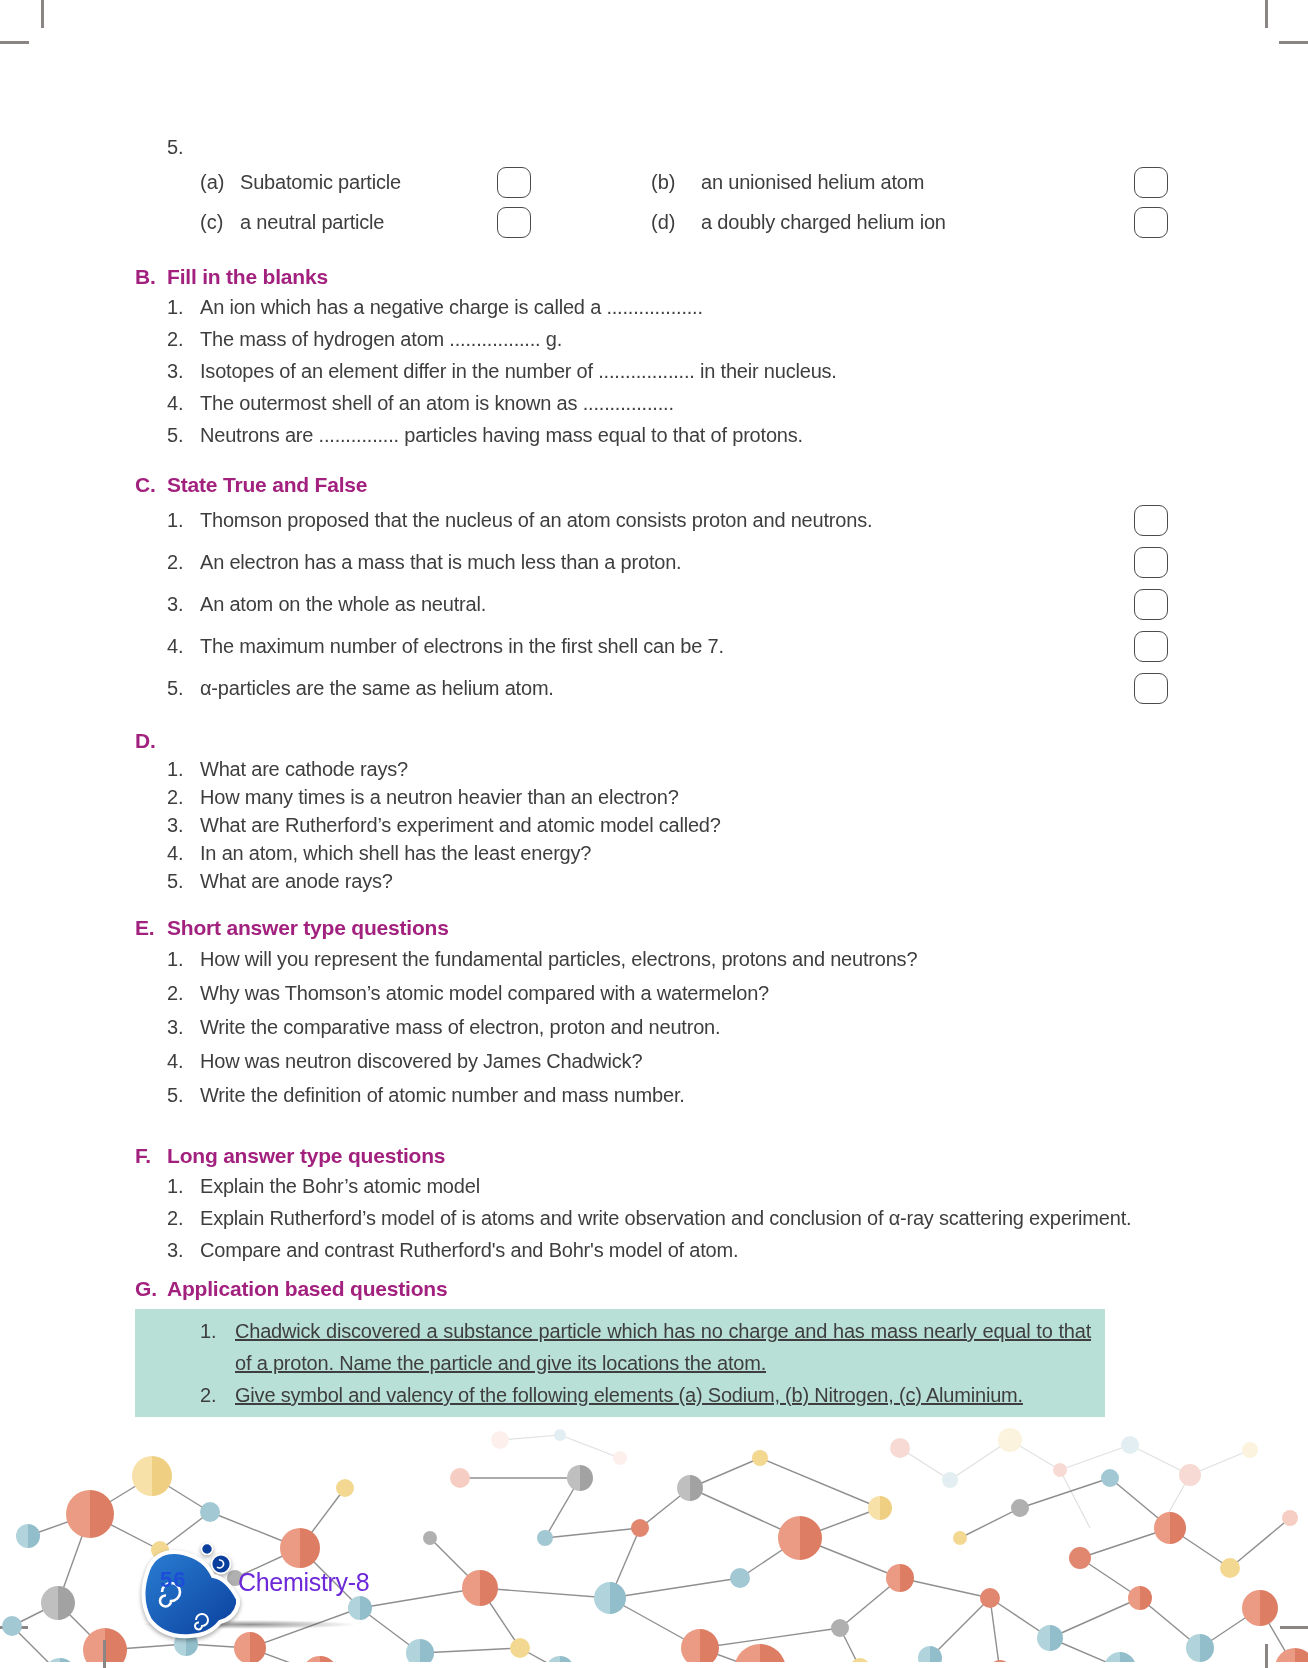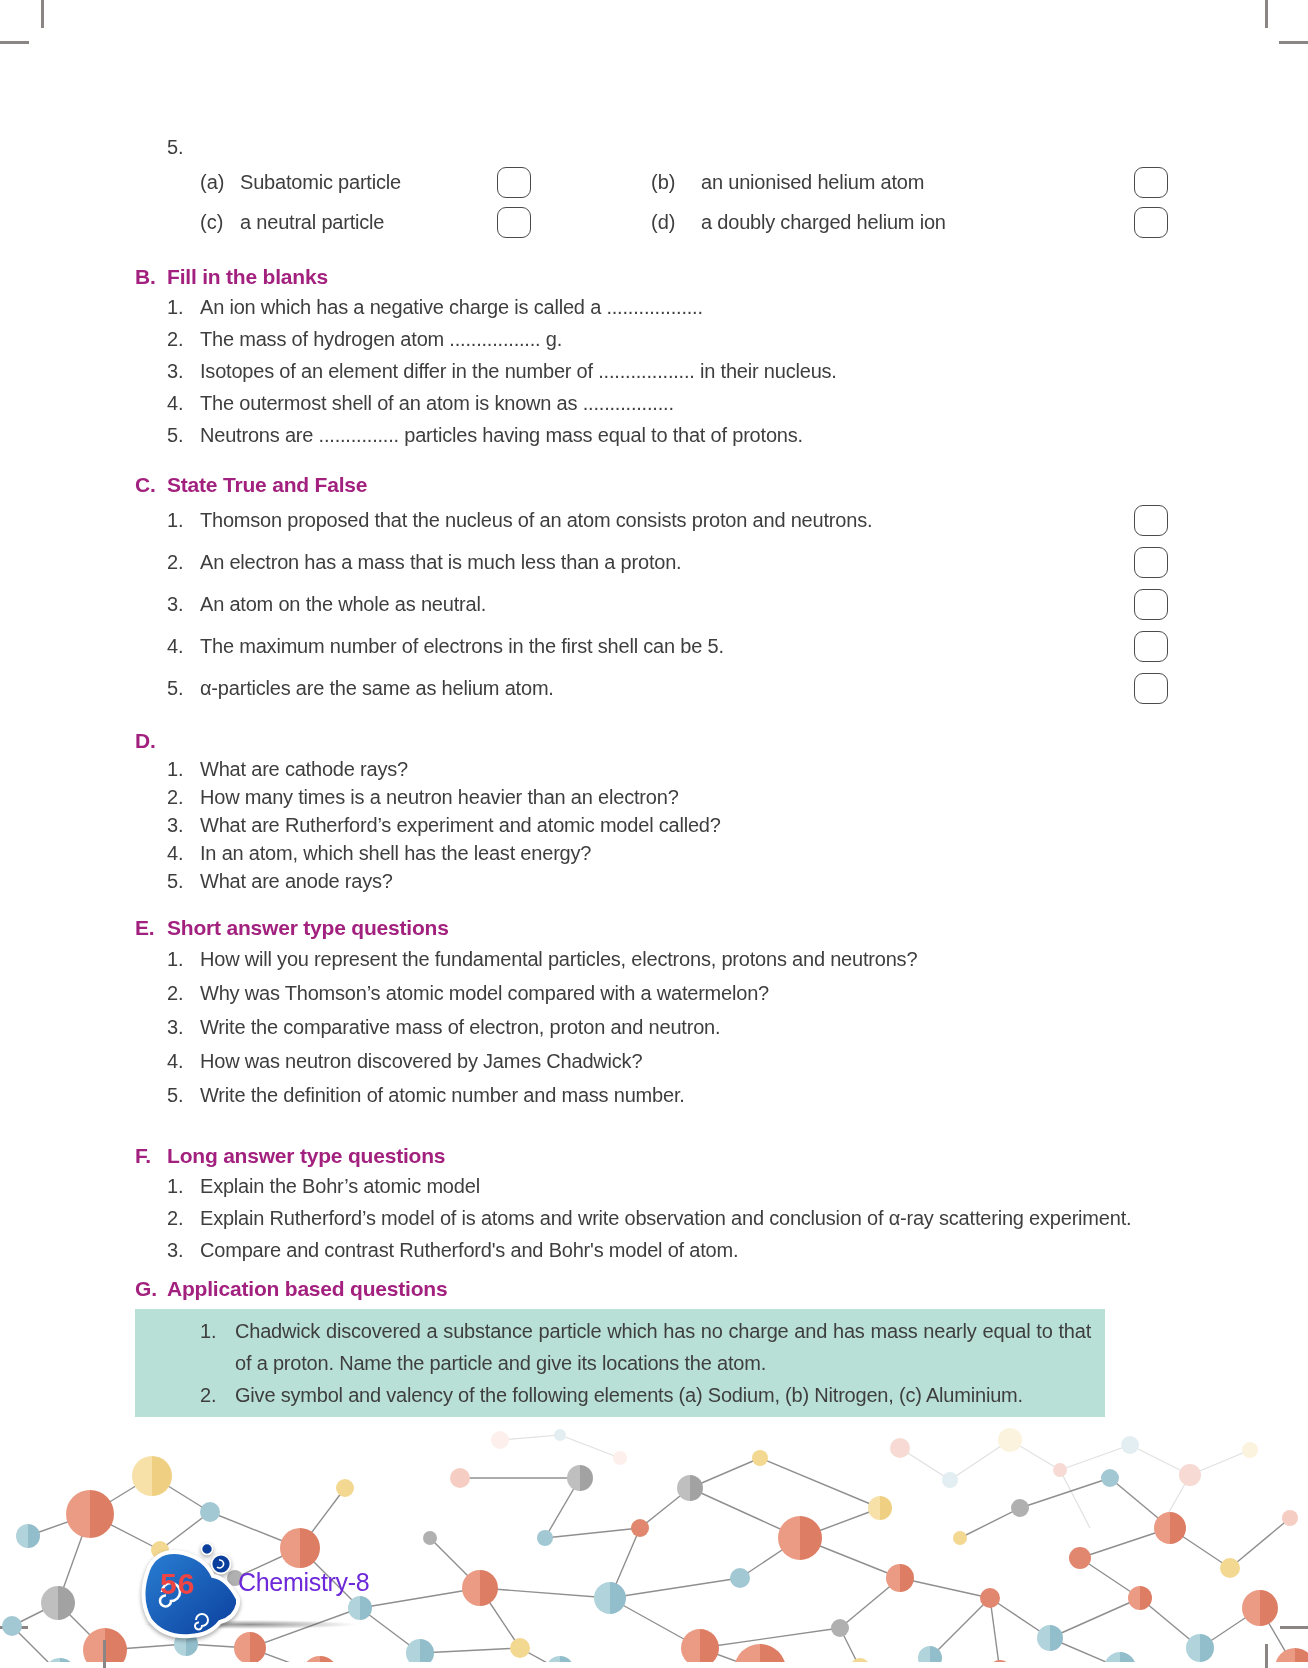--- a/index.html
+++ b/index.html
@@ -30,25 +30,25 @@
   .key-b{margin-top:0;} .key-b .item{height:32px;line-height:32px;}
   .key-c .item{height:42px;align-items:center;}
   .key-d .item{height:28px;line-height:28px;}
   .key-e .item{height:34px;line-height:34px;}
   .key-f .item{line-height:32px;} .key-f .item .txt{text-align:justify;}
   .mt-b{margin-top:21px;} .mt-c{margin-top:20px;} .mt-d{margin-top:18px;}
   .mt-e{margin-top:19px;} .mt-f{margin-top:30px;} .mt-g{margin-top:9px;}
   .key-g{margin-top:6px;background:#b9e0d6;width:970px;box-sizing:border-box;
          padding:6px 14px 6px 65px;}
   .key-g .item{line-height:32px;} .key-g .item .num{flex:0 0 35px;}
-  .key-g .item .txt{text-align:justify;}
+  .key-g .item .txt{text-align:justify;text-decoration:underline;}
   
   .fish-wrap{position:absolute;left:134px;top:1538px;width:116px;height:102px;z-index:3;}
-  .page-num{position:absolute;left:160px;top:1567px;z-index:4;color:#ef4444;
-            font-size:30px;font-weight:bold;letter-spacing:1px;}
+  .page-num{position:absolute;left:160px;top:1567px;z-index:4;color:#1d4ed8;
+            font-size:22px;font-weight:bold;letter-spacing:1px;}
   .book-title{position:absolute;left:238px;top:1568px;z-index:4;color:#6d28d9;
               font-size:25px;font-weight:500;letter-spacing:-0.3px;}
   .fish-shadow{position:absolute;left:142px;top:1620px;width:215px;height:9px;z-index:2;
                background:radial-gradient(closest-side,rgba(60,60,60,.55),rgba(60,60,60,0));
                border-radius:50%;}
   .molecules{position:absolute;left:0;top:1418px;z-index:1;}
 </style>
 </head>
 <body>
 
@@ -311,21 +311,21 @@
             <span class="txt">An electron has a mass that is much less than a proton.</span>
             <span class="cbox right"></span>
           </div>
           <div class="item">
             <span class="num">3.</span>
             <span class="txt">An atom on the whole as neutral.</span>
             <span class="cbox right"></span>
           </div>
           <div class="item">
             <span class="num">4.</span>
-            <span class="txt">The maximum number of electrons in the first shell can be 5.</span>
+            <span class="txt">The maximum number of electrons in the first shell can be 7.</span>
             <span class="cbox right"></span>
           </div>
           <div class="item">
             <span class="num">5.</span>
             <span class="txt">α-particles are the same as helium atom.</span>
             <span class="cbox right"></span>
           </div>
         </div>
         <div class="sec-head mt-d">
           <span class="letter">D.</span>

